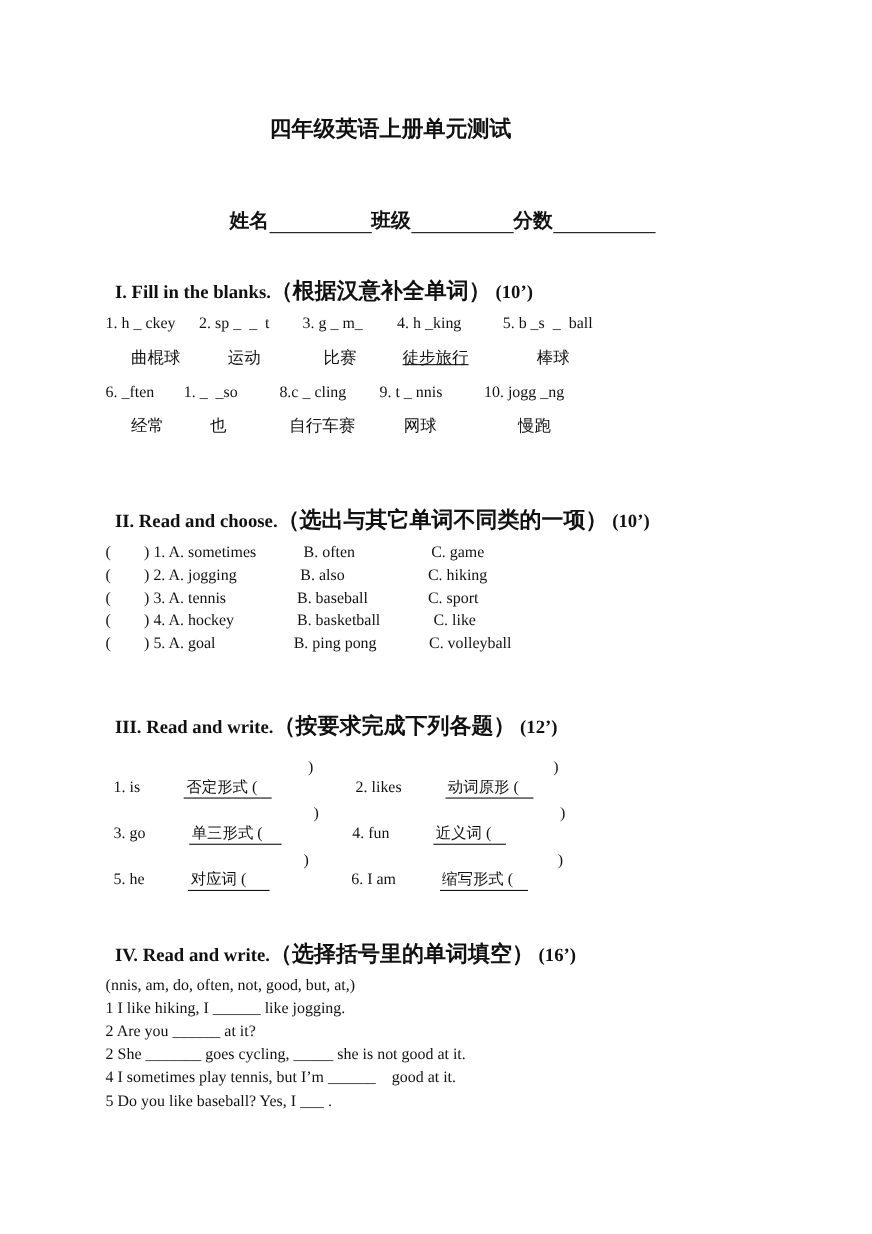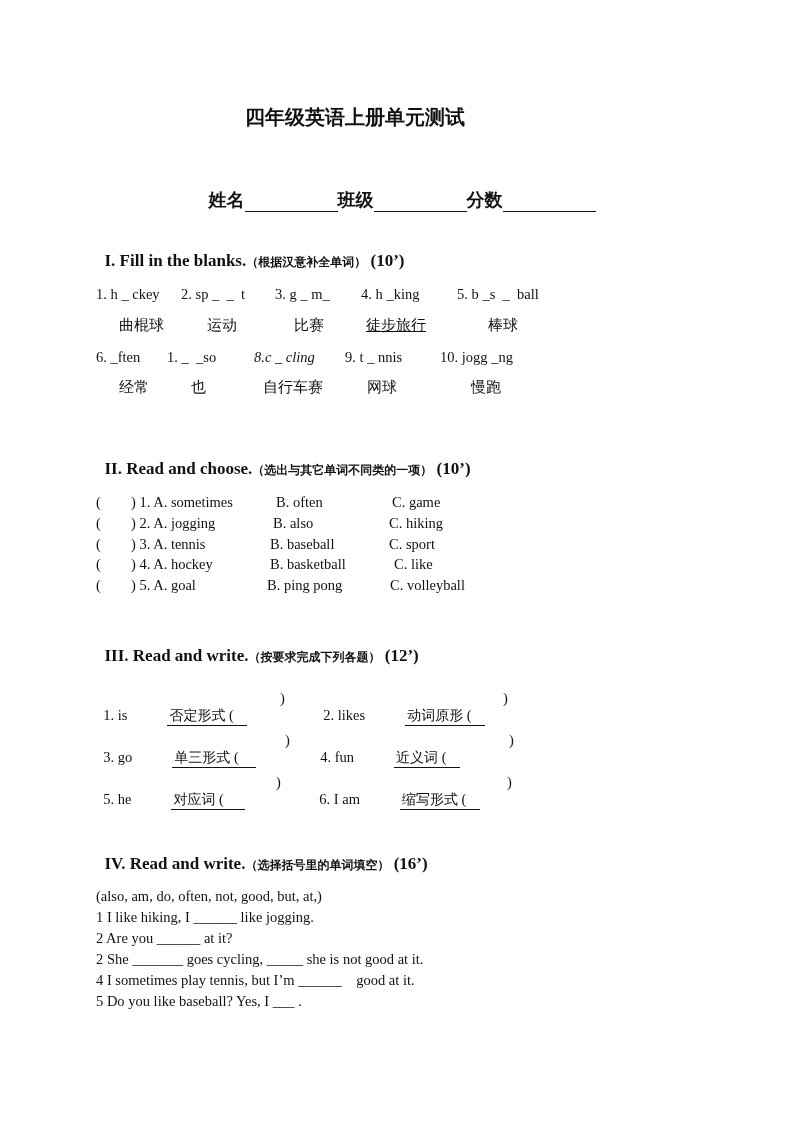--- a/index.html
+++ b/index.html
@@ -4,21 +4,21 @@
 <style>
   html, body { margin:0; padding:0; background:#ffffff; }
   body { width:793px; height:1122px; position:relative; overflow:hidden;
          font-family:"Liberation Serif", "DejaVu Serif", serif; color:#111; }
   .abs { position:absolute; white-space:pre; }
   .cjk { font-family:"DejaVu Sans", sans-serif; }
   .title { font-size:20px; font-weight:bold; }
   .info { font-size:18px; font-weight:bold; }
   .blank-line { display:inline-block; border-bottom:1.3px solid #111; height:18px; vertical-align:bottom; }
   .h { font-size:17px; font-weight:bold; }
-  .h .cjk { font-weight:bold; font-size:12px;font-family:Liberation Mono, monospace; }
+  .h .cjk { font-weight:bold; font-size:20px;font-family:Liberation Mono, monospace; }
   .t { font-size:14.5px; }
   .tc { font-size:15px; font-family:"DejaVu Sans", sans-serif; }
   .ul { border-bottom:1px solid #111; padding:0 2px;margin-left:40px; }
   .ul .cjk { font-size:14px; }
 </style>
 </head>
 <body>
 
 <div class="abs title cjk" style="left:245px; top:104px;">四年级英语上册单元测试</div>
 
@@ -37,21 +37,21 @@
 <div class="abs t" style="left:457px; top:286px;">5. b _s  _  ball</div>
 
 <div class="abs tc" style="left:119px; top:316px;">曲棍球</div>
 <div class="abs tc" style="left:207px; top:316px;">运动</div>
 <div class="abs tc" style="left:294px; top:316px;">比赛</div>
 <div class="abs tc" style="left:366px; top:316px;text-decoration:underline;">徒步旅行</div>
 <div class="abs tc" style="left:488px; top:316px;">棒球</div>
 
 <div class="abs t" style="left:96px; top:349px;">6. _ften</div>
 <div class="abs t" style="left:167px; top:349px;">1. _  _so</div>
-<div class="abs t" style="left:254px; top:349px;font-style:italic;">8.c _ cling</div>
+<div class="abs t" style="left:254px; top:349px;">8.c _ cling</div>
 <div class="abs t" style="left:345px; top:349px;">9. t _ nnis</div>
 <div class="abs t" style="left:440px; top:349px;">10. jogg _ng</div>
 
 <div class="abs tc" style="left:119px; top:378px;">经常</div>
 <div class="abs tc" style="left:191px; top:378px;">也</div>
 <div class="abs tc" style="left:263px; top:378px;">自行车赛</div>
 <div class="abs tc" style="left:367px; top:378px;">网球</div>
 <div class="abs tc" style="left:471px; top:378px;">慢跑</div>
 
 <div class="abs h" style="left:96px; top:439px;">
@@ -114,18 +114,18 @@
 
 <div class="abs t" style="left:312px; top:774px;">
   <span>6. I am</span><span class="ul" style="display:inline-block;width:76px;"><span class="cjk">缩写形式</span> <span>(</span></span>
 </div>
 <div class="abs t" style="left:507px; top:774px;">)</div>
 
 <div class="abs h" style="left:96px; top:834px;">
   <span>IV. Read and write.</span><span class="cjk">（选择括号里的单词填空）</span> <span>(16’)</span>
 </div>
 
-<div class="abs t" style="left:96px; top:888px;">(also, am, do, often, not, good, but, at,)</div>
+<div class="abs t" style="left:96px; top:888px;">(nnis, am, do, often, not, good, but, at,)</div>
 <div class="abs t" style="left:96px; top:909px;">1 I like hiking, I ______ like jogging.</div>
 <div class="abs t" style="left:96px; top:930px;">2 Are you ______ at it?</div>
 <div class="abs t" style="left:96px; top:951px;">2 She _______ goes cycling, _____ she is not good at it.</div>
 <div class="abs t" style="left:96px; top:972px;">4 I sometimes play tennis, but I’m ______    good at it.</div>
 <div class="abs t" style="left:96px; top:993px;">5 Do you like baseball? Yes, I ___ .</div>
 
 </body></html>

